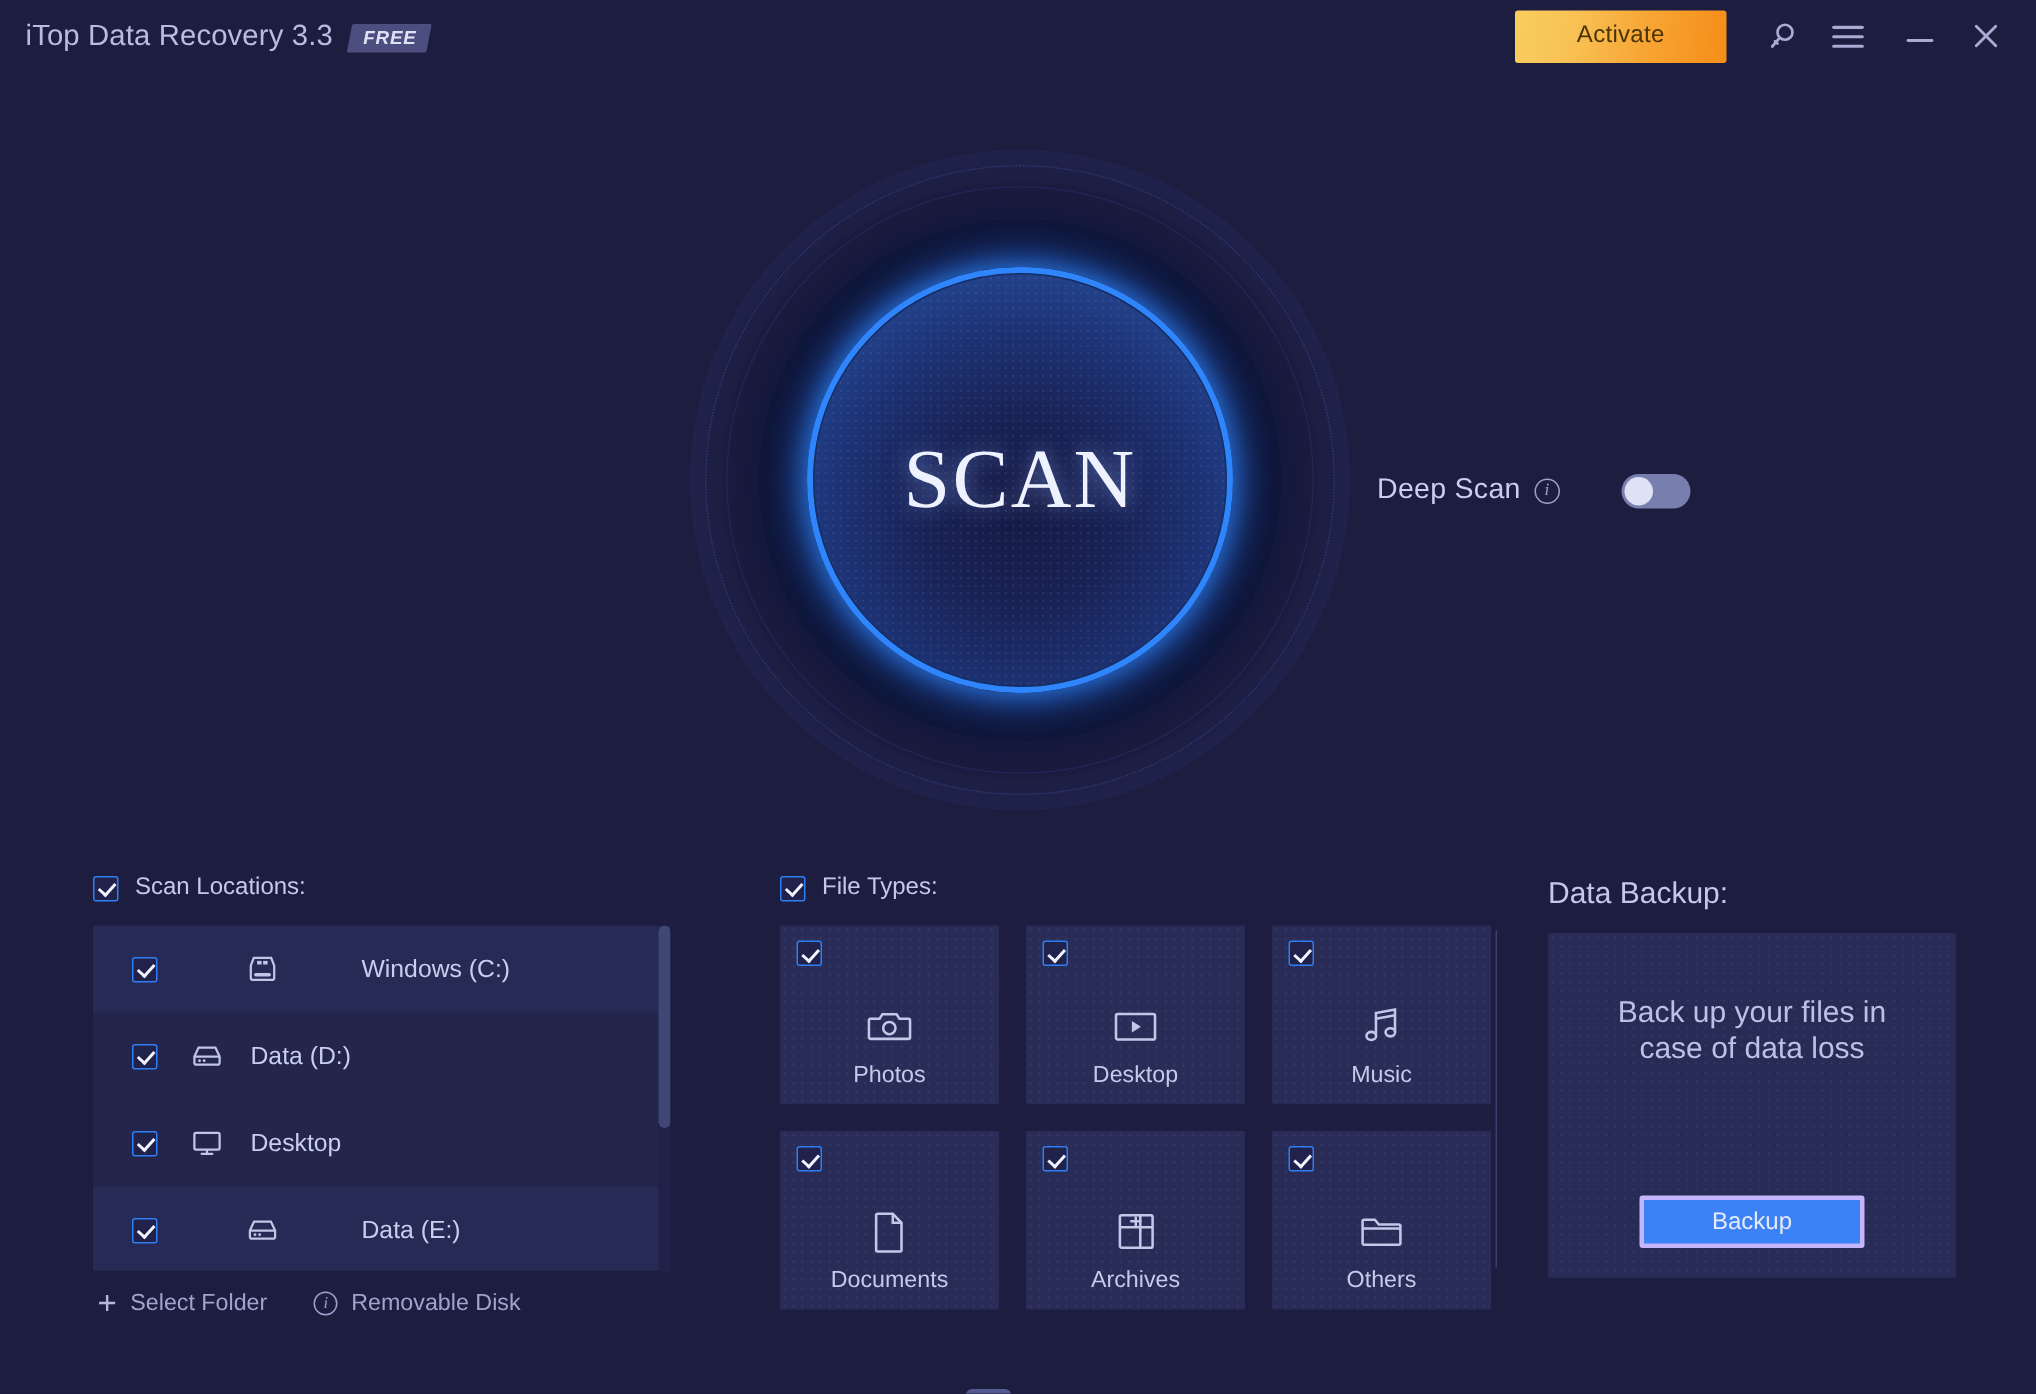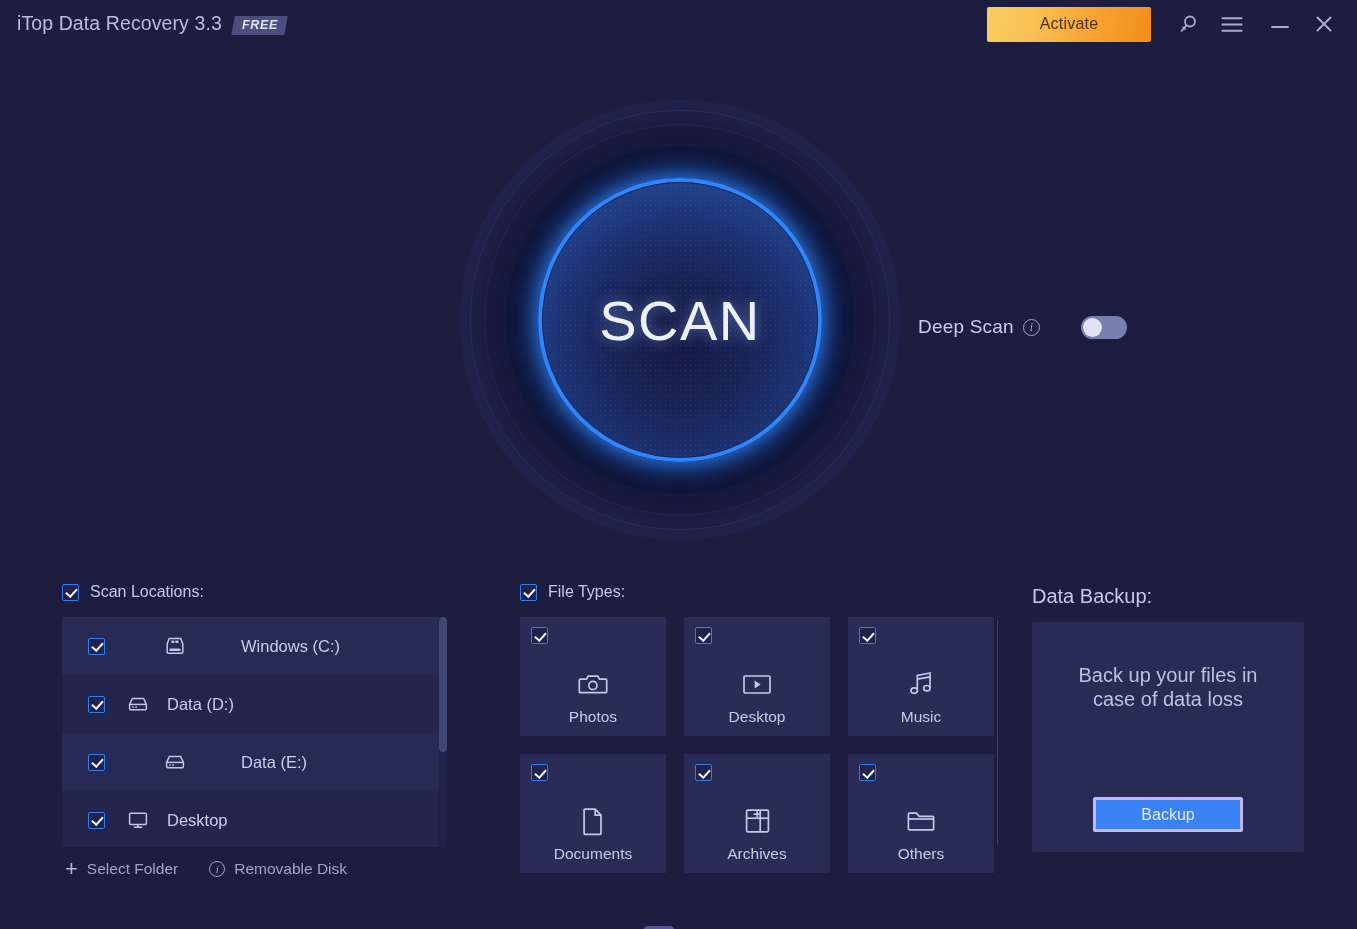--- a/index.html
+++ b/index.html
@@ -51,21 +51,21 @@
   .free-badge > span { display: inline-block; transform: skewX(11deg); }
 
   .tb-right {
     position: absolute;
     right: 0; top: 0;
     height: 48px;
     display: flex;
     align-items: center;
   }
   .activate-btn {
-    width: 164px;
+    width: 141px;
     height: 35px;
     border: none;
     border-radius: 2px;
     background: linear-gradient(100deg, #f8cd5f 0%, #f9c154 28%, #f7a534 62%, #f58d18 100%);
     color: #4a3406;
     font-size: 16px;
     font-family: "Liberation Sans", sans-serif;
     cursor: pointer;
     letter-spacing: .2px;
     padding: 0;
@@ -180,21 +180,21 @@
     inset: 0;
     border-radius: 50%;
     background-image: radial-gradient(rgba(120,160,255,.16) .8px, transparent .8px);
     background-size: 5px 5px;
     pointer-events: none;
   }
   .scan-label {
     font-size: 56px;
     color: #eef2ff;
     letter-spacing: 1.5px;
-    font-family: Liberation Sans, sans-serif;
+    font-family: Liberation Serif, serif;
     text-shadow: 0 0 14px rgba(150,190,255,.55);
     z-index: 2;
   }
 
   
   .deepscan {
     position: absolute;
     left: 918px;
     top: 310px;
     display: flex;
@@ -568,43 +568,43 @@
         <svg width="24" height="24" viewBox="0 0 24 24" fill="none" stroke="currentColor" stroke-width="1.5">
           <path d="M3.6 12.4 L6.4 6.4 H17.6 L20.4 12.4 V16.6 a1.2 1.2 0 0 1 -1.2 1.2 H4.8 A1.2 1.2 0 0 1 3.6 16.6 Z"></path>
           <line x1="3.6" y1="12.4" x2="20.4" y2="12.4"></line>
           <circle cx="7" cy="15.1" r=".95" fill="currentColor" stroke="none"></circle>
           <circle cx="10.1" cy="15.1" r=".95" fill="currentColor" stroke="none"></circle>
         </svg>
       </span>
       <span class="loc-name">Data (D:)</span>
     </div>
 
+    <div class="loc-row">
+      <div class="cb"></div>
+      <span class="loc-icon">
+        <svg width="24" height="24" viewBox="0 0 24 24" fill="none" stroke="currentColor" stroke-width="1.5">
+          <rect x="3.6" y="5.2" width="16.8" height="11.2" rx="1.1"></rect>
+          <line x1="12" y1="16.4" x2="12" y2="19.2"></line>
+          <line x1="8.4" y1="19.2" x2="15.6" y2="19.2" stroke-linecap="round"></line>
+        </svg>
+      </span>
+      <span class="loc-name">Desktop</span>
+    </div>
+
     <div class="loc-row alt">
       <div class="cb"></div>
       <span class="loc-icon">
         <svg width="24" height="24" viewBox="0 0 24 24" fill="none" stroke="currentColor" stroke-width="1.5">
           <path d="M3.6 12.4 L6.4 6.4 H17.6 L20.4 12.4 V16.6 a1.2 1.2 0 0 1 -1.2 1.2 H4.8 A1.2 1.2 0 0 1 3.6 16.6 Z"></path>
           <line x1="3.6" y1="12.4" x2="20.4" y2="12.4"></line>
           <circle cx="7" cy="15.1" r=".95" fill="currentColor" stroke="none"></circle>
           <circle cx="10.1" cy="15.1" r=".95" fill="currentColor" stroke="none"></circle>
         </svg>
       </span>
       <span class="loc-name">Data (E:)</span>
-    </div>
-
-    <div class="loc-row">
-      <div class="cb"></div>
-      <span class="loc-icon">
-        <svg width="24" height="24" viewBox="0 0 24 24" fill="none" stroke="currentColor" stroke-width="1.5">
-          <rect x="3.6" y="5.2" width="16.8" height="11.2" rx="1.1"></rect>
-          <line x1="12" y1="16.4" x2="12" y2="19.2"></line>
-          <line x1="8.4" y1="19.2" x2="15.6" y2="19.2" stroke-linecap="round"></line>
-        </svg>
-      </span>
-      <span class="loc-name">Desktop</span>
     </div>
 
     <div class="loc-scrollbar">
       <div class="loc-scrollthumb"></div>
     </div>
   </div>
 
   <div class="loc-links">
     <div class="loc-link">
       <span class="plus-icon">+</span>

